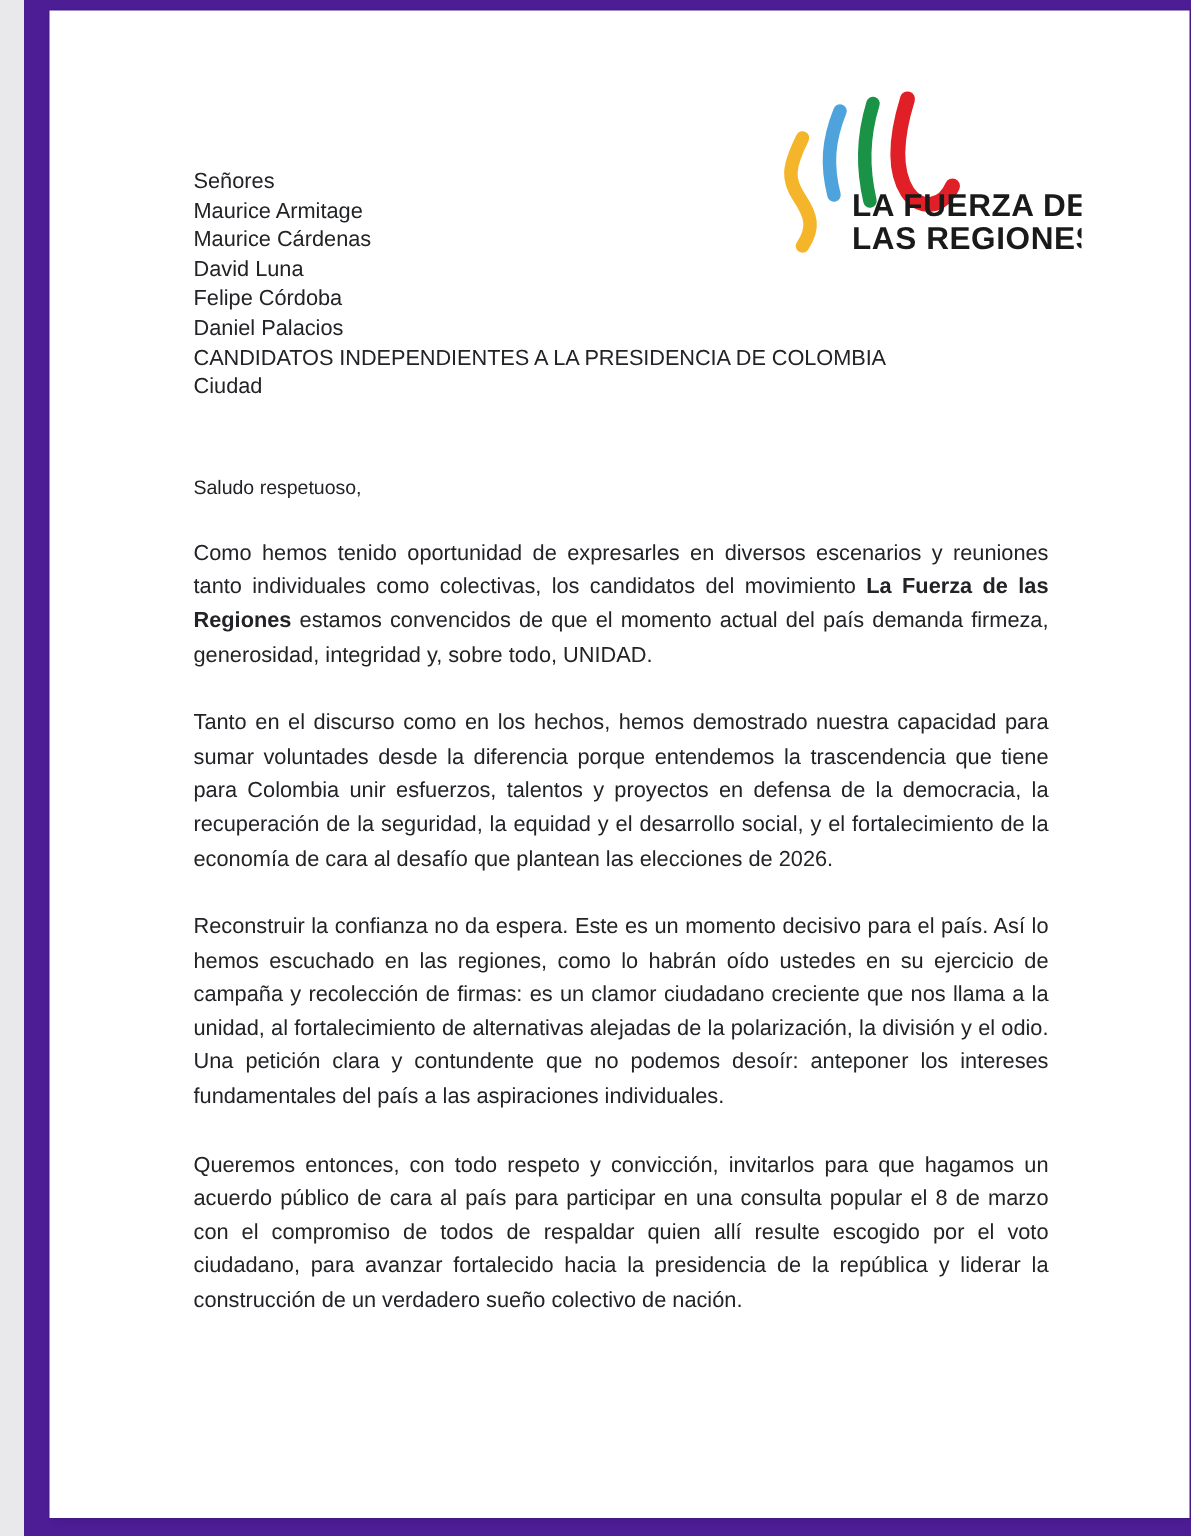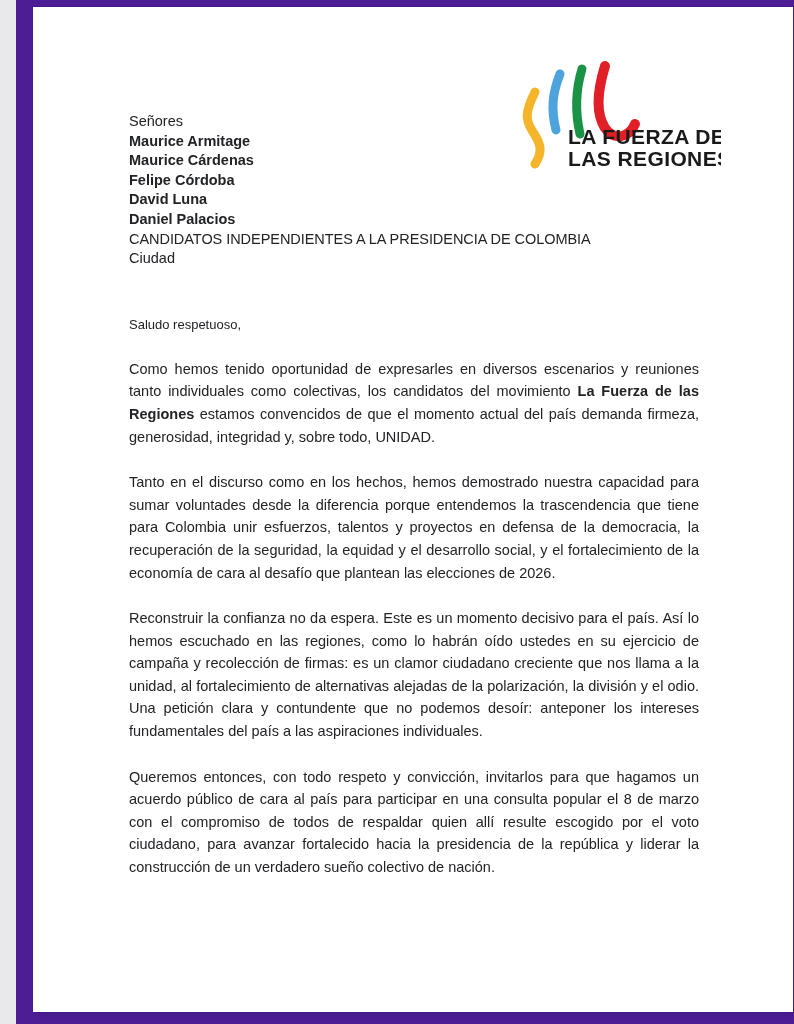--- a/index.html
+++ b/index.html
@@ -58,21 +58,21 @@
     line-height: 20px;
     letter-spacing: 0.1px;
     white-space: nowrap;
   }
 
   .addressee {
     font-size: 14.5px;
     line-height: 19.6px;
   }
   .addressee .plain { font-weight: 400; }
-  .addressee .name  { font-weight: 700; }
+  .addressee .name  { font-weight: 400; }
   .addressee .role  { font-weight: 400; letter-spacing: -0.05px; }
 
   .greeting {
     margin-top: 46px;
     font-size: 13px;
     line-height: 20px;
   }
 
   .body-par {
     margin-top: 23px;
@@ -106,22 +106,22 @@
       </svg>
     </div>
 
     <div class="letter">
 
 
       <div class="addressee">
         <div class="plain">Señores</div>
         <div class="name">Maurice Armitage</div>
         <div class="name">Maurice Cárdenas</div>
+        <div class="name">David Luna</div>
         <div class="name">Felipe Córdoba</div>
-        <div class="name">David Luna</div>
         <div class="name">Daniel Palacios</div>
         <div class="role">CANDIDATOS INDEPENDIENTES A LA PRESIDENCIA DE COLOMBIA</div>
         <div class="plain">Ciudad</div>
       </div>
 
       <div class="greeting">Saludo respetuoso,</div>
 
       <div class="body-par"><span>Como hemos tenido oportunidad de expresarles en diversos escenarios y reuniones tanto individuales como colectivas, los candidatos del movimiento </span><b>La Fuerza de las Regiones</b><span> estamos convencidos de que el momento actual del país demanda firmeza, generosidad, integridad y, sobre todo, UNIDAD.</span></div>
       <div class="body-par"><span>Tanto en el discurso como en los hechos, hemos demostrado nuestra capacidad para sumar voluntades desde la diferencia porque entendemos la trascendencia que tiene para Colombia unir esfuerzos, talentos y proyectos en defensa de la democracia, la recuperación de la seguridad, la equidad y el desarrollo social, y el fortalecimiento de la economía de cara al desafío que plantean las elecciones de 2026.</span></div>
       <div class="body-par"><span>Reconstruir la confianza no da espera. Este es un momento decisivo para el país. Así lo hemos escuchado en las regiones, como lo habrán oído ustedes en su ejercicio de campaña y recolección de firmas: es un clamor ciudadano creciente que nos llama a la unidad, al fortalecimiento de alternativas alejadas de la polarización, la división y el odio. Una petición clara y contundente que no podemos desoír: anteponer los intereses fundamentales del país a las aspiraciones individuales.</span></div>

